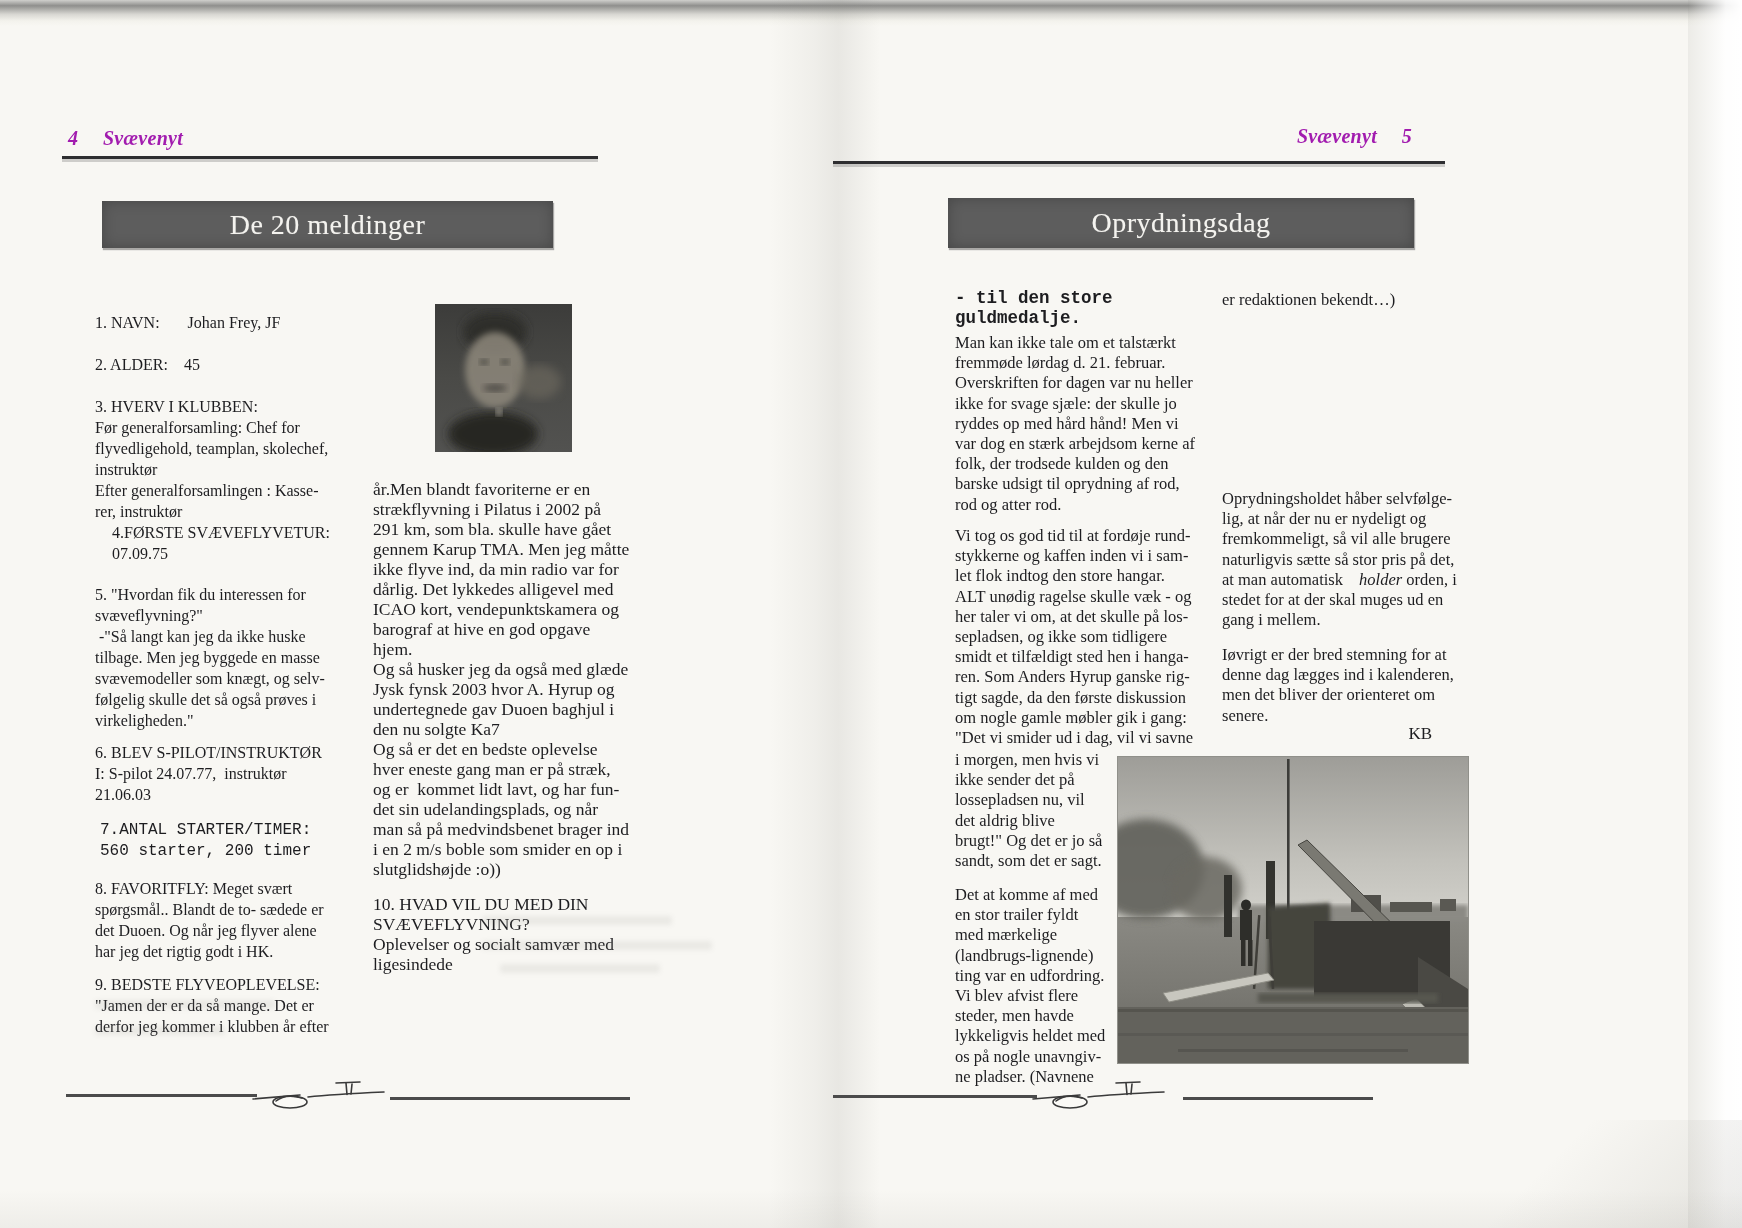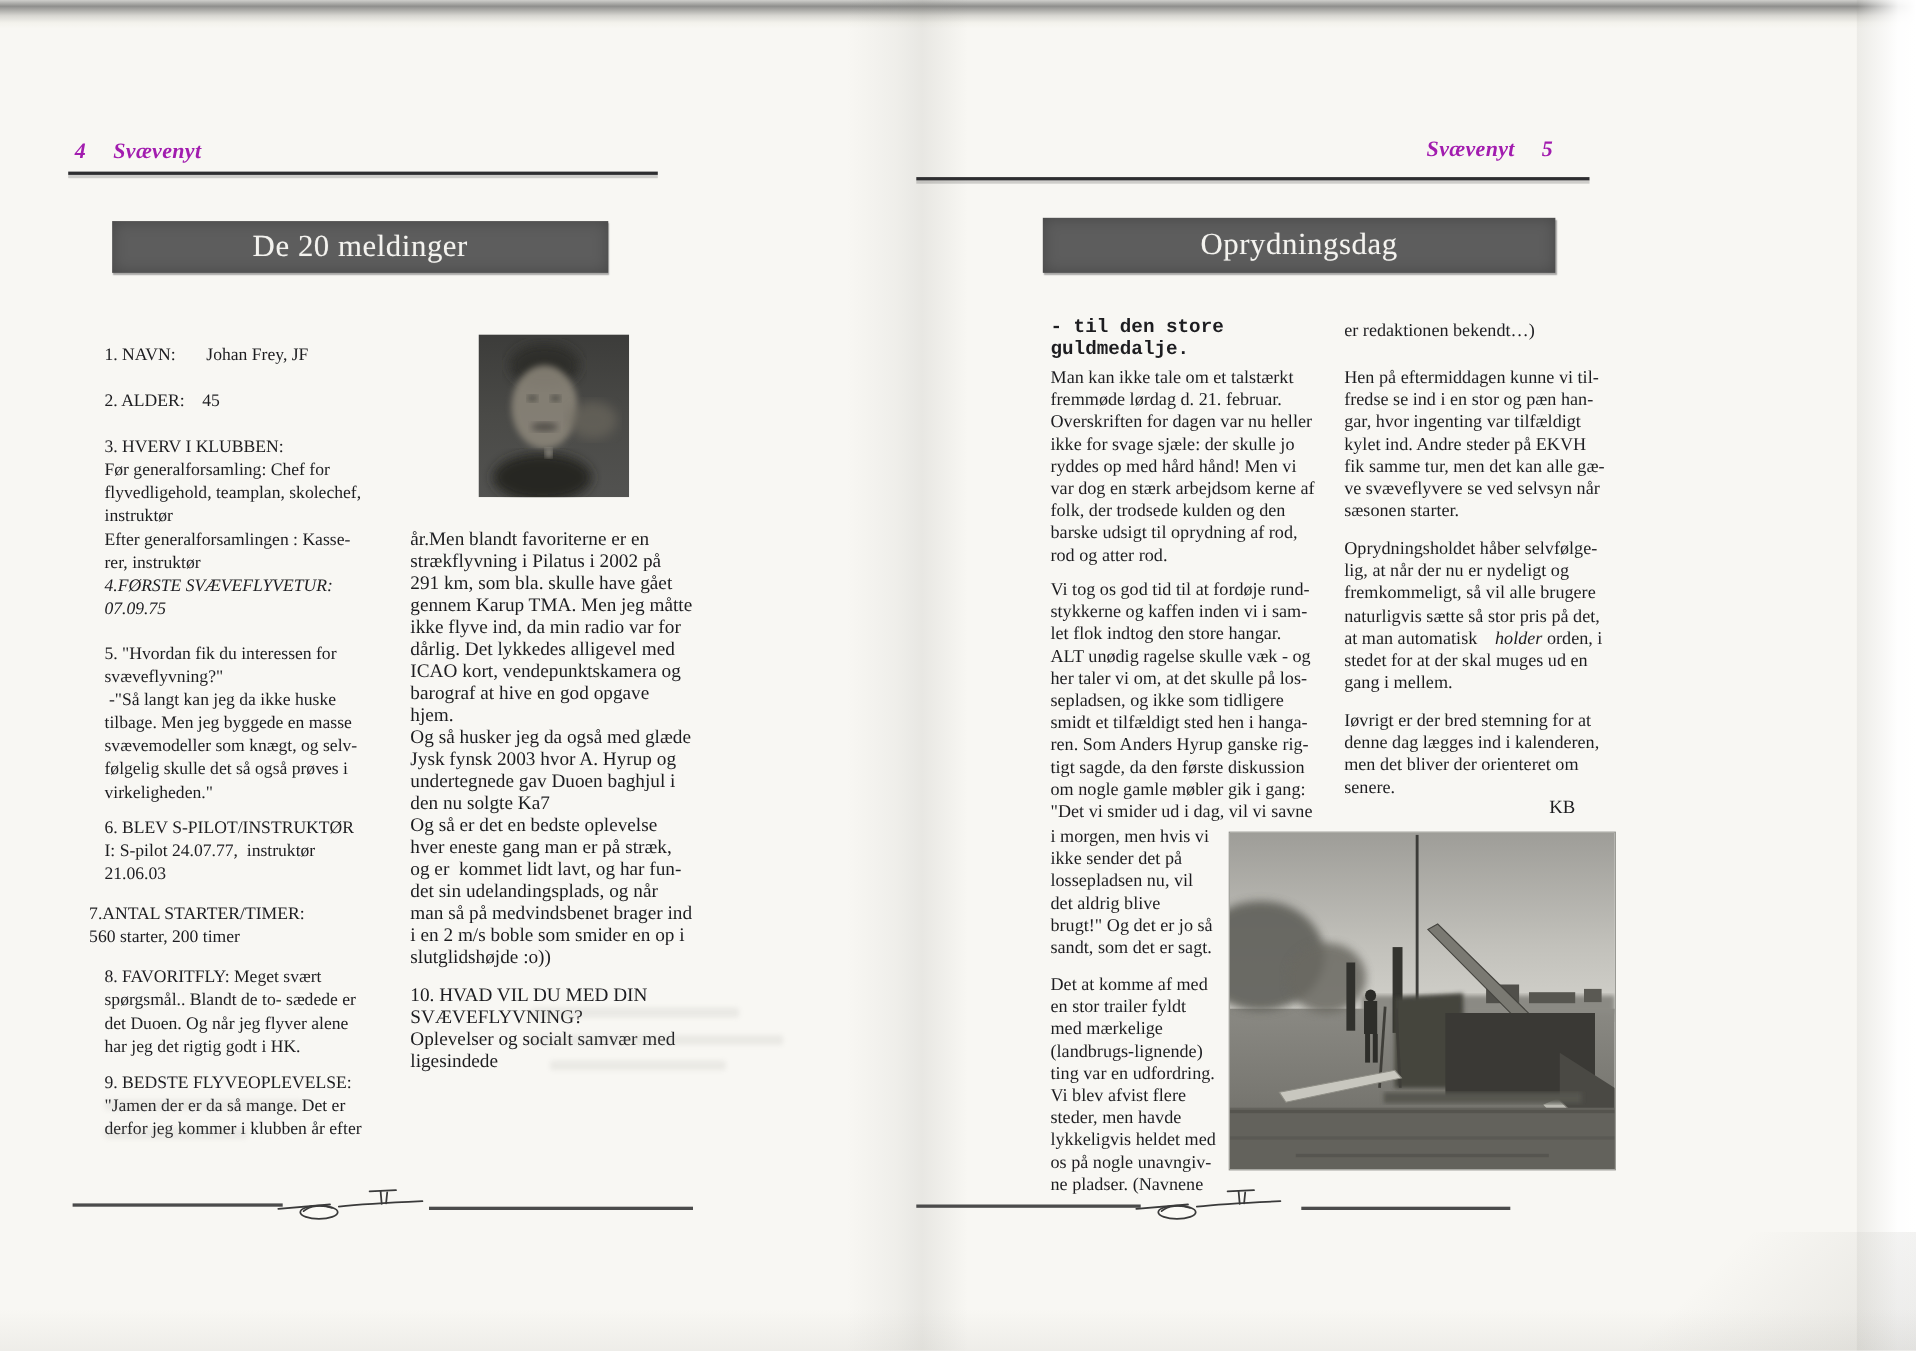--- a/index.html
+++ b/index.html
@@ -60,33 +60,33 @@
   </div>
 
   <div class="abs body" style="left:95px;top:284px;width:300px;">1. NAVN:       Johan Frey, JF</div>
   <div class="abs body" style="left:95px;top:326px;width:300px;">2. ALDER:    45</div>
   <div class="abs body" style="left:95px;top:368px;width:300px;">3. HVERV I KLUBBEN:
 Før generalforsamling: Chef for
 flyvedligehold, teamplan, skolechef,
 instruktør
 Efter generalforsamlingen : Kasse-
 rer, instruktør</div>
-  <div class="abs body" style="left:95px;top:494px;width:300px;font-style:italic;">4.FØRSTE SVÆVEFLYVETUR:
+  <div class="abs body" style="left:112px;top:494px;width:300px;">4.FØRSTE SVÆVEFLYVETUR:
 07.09.75</div>
   <div class="abs body" style="left:95px;top:556px;width:300px;">5. "Hvordan fik du interessen for
 svæveflyvning?"
  -"Så langt kan jeg da ikke huske
 tilbage. Men jeg byggede en masse
 svævemodeller som knægt, og selv-
 følgelig skulle det så også prøves i
 virkeligheden."</div>
   <div class="abs body" style="left:95px;top:714px;width:300px;">6. BLEV S-PILOT/INSTRUKTØR
 I: S-pilot 24.07.77,  instruktør
 21.06.03</div>
-  <div class="abs body" style="left:81px;top:792px;width:300px;">7.ANTAL STARTER/TIMER:
+  <div class="abs body" style="left:100px;top:792px;width:300px;font-family:Liberation Mono, monospace;">7.ANTAL STARTER/TIMER:
 560 starter, 200 timer</div>
   <div class="abs body" style="left:95px;top:850px;width:300px;">8. FAVORITFLY: Meget svært
 spørgsmål.. Blandt de to- sædede er
 det Duoen. Og når jeg flyver alene
 har jeg det rigtig godt i HK.</div>
   <div class="abs body" style="left:95px;top:946px;width:310px;">9. BEDSTE FLYVEOPLEVELSE:
 "Jamen der er da så mange. Det er
 derfor jeg kommer i klubben år efter</div>
 
   <div class="abs" style="left:435px;top:304px;width:137px;height:148px;">
@@ -206,27 +206,20 @@
 med mærkelige
 (landbrugs-lignende)
 ting var en udfordring.
 Vi blev afvist flere
 steder, men havde
 lykkeligvis heldet med
 os på nogle unavngiv-
 ne pladser. (Navnene</div>
 
   <div class="abs body-r" style="left:1222px;top:290px;width:250px;">er redaktionen bekendt…)</div>
-  <div class="abs body-r" style="left:1222px;top:333px;width:250px;">Hen på eftermiddagen kunne vi til-
-fredse se ind i en stor og pæn han-
-gar, hvor ingenting var tilfældigt
-kylet ind. Andre steder på EKVH
-fik samme tur, men det kan alle gæ-
-ve svæveflyvere se ved selvsyn når
-sæsonen starter.</div>
   <div class="abs body-r" style="left:1222px;top:489px;width:252px;"><span>Oprydningsholdet håber selvfølge-
 lig, at når der nu er nydeligt og
 fremkommeligt, så vil alle brugere
 naturligvis sætte så stor pris på det,
 at man automatisk </span><span class="it">holder</span><span> orden, i
 stedet for at der skal muges ud en
 gang i mellem.</span></div>
   <div class="abs body-r" style="left:1222px;top:645px;width:250px;">Iøvrigt er der bred stemning for at
 denne dag lægges ind i kalenderen,
 men det bliver der orienteret om

